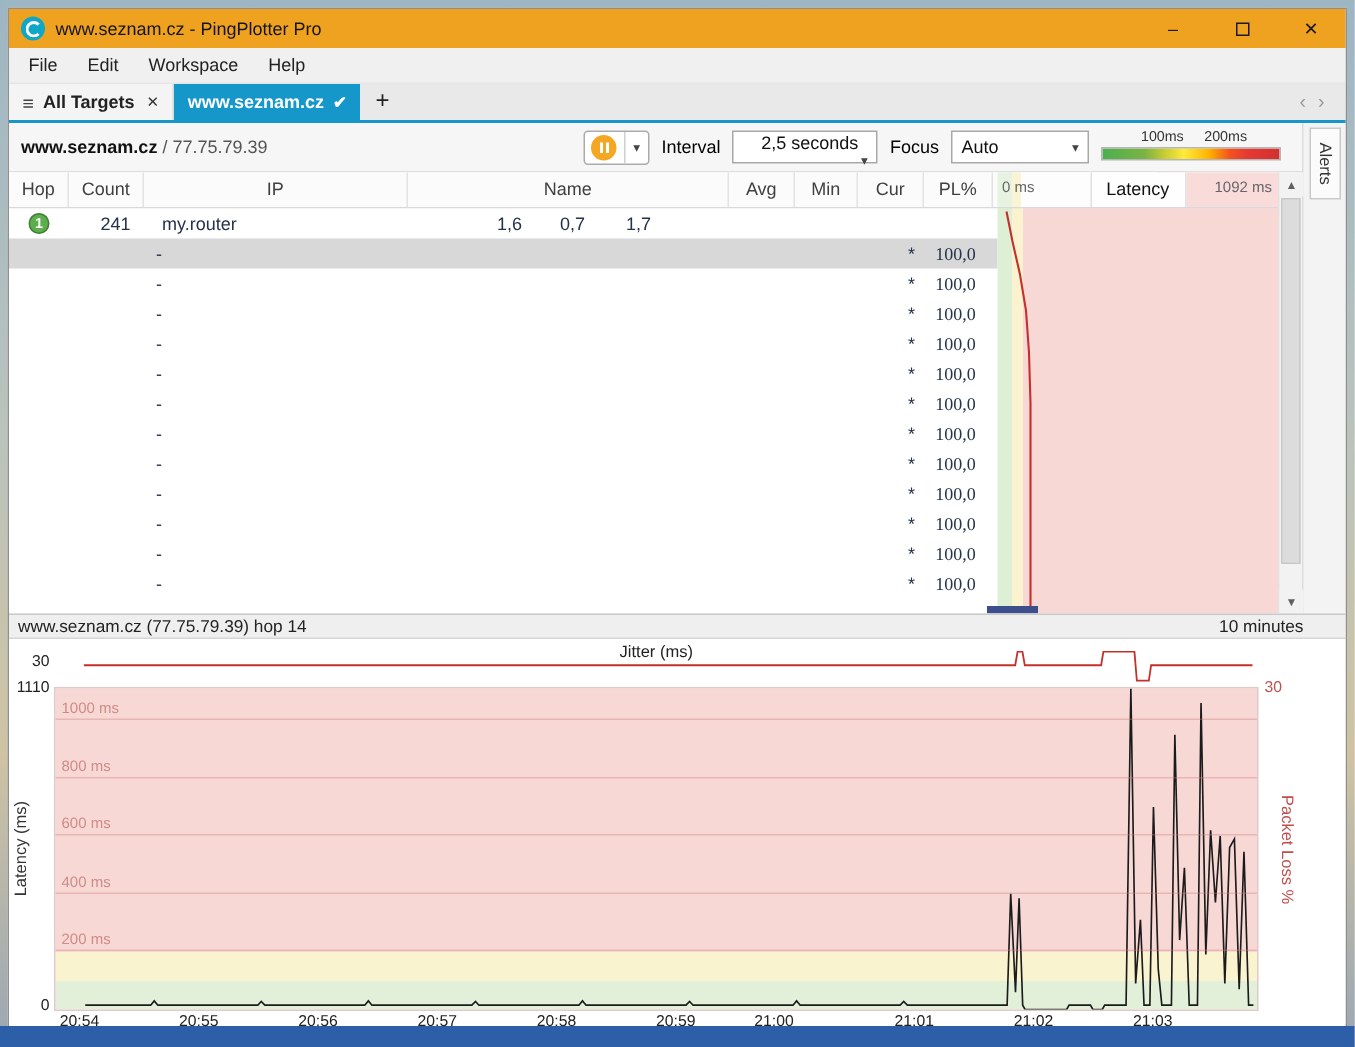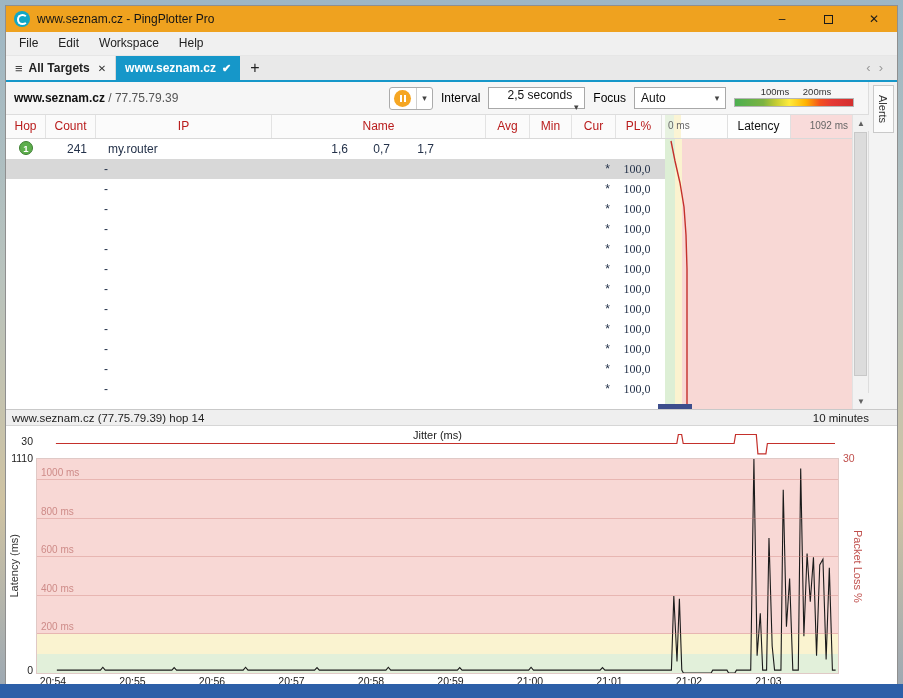--- a/index.html
+++ b/index.html
@@ -68,21 +68,21 @@
   .alerts-strip { position:absolute; right:0; top:76px; width:29px; height:327px; background:#F3F3F3;
     border-left:1px solid #DDD; }
   .alerts-tab { margin:3px auto 0; width:21px; height:48px; background:#FBFBFB; border:1px solid #C9C9C9;
     display:flex; align-items:center; justify-content:center; }
   .alerts-tab span { writing-mode:vertical-rl; font-size:11px; color:#333; }
 
   
   .pane-top { position:absolute; left:0; top:109px; width:862px; height:294px; background:#fff; }
   .table-header { position:absolute; left:0; top:0; width:846px; height:24px; background:#FBFBFB;
     border-bottom:1px solid #D9D9D9; display:flex; }
-  .th { font-size:12px; color:#b91c1c; line-height:23px; text-align:center; border-right:1px solid #E3E3E3; flex:none; }
+  .th { font-size:12px; color:#404040; line-height:23px; text-align:center; border-right:1px solid #E3E3E3; flex:none; }
   .c0{width:40px;} .c1{width:50px;} .c2{width:176px;} .c3{width:214px;}
   .c4{width:44px;} .c5{width:42px;} .c6{width:44px;} .c7{width:46px;}
   .latency-colhead { position:absolute; left:659px; top:0; width:187px; height:24px;
     background:linear-gradient(90deg,#e7f2e0 0 5%,#fbf4d4 5% 8.5%,#FDFDFD 8.5% 57%,#F9DBDA 57% 100%);
     border-bottom:1px solid #D9D9D9; font-size:10px; color:#666; }
   .lat-min { position:absolute; left:3px; top:5px; }
   .lat-max { position:absolute; right:4px; top:5px; }
   .lat-title { position:absolute; left:50%; transform:translateX(-50%); top:0; height:23px; line-height:23px;
     background:#FEFEFE; border-left:1px solid #E0E0E0; border-right:1px solid #E0E0E0;
     padding:0 10px; font-size:12px; color:#111; }
@@ -429,21 +429,21 @@
     <div class="pl-axis-label">
         <span>Packet Loss %</span>
       </div>
     <div class="x-axis" id="x-axis">
         <div class="x-tick" style="left: 17px;">20:54</div>
         <div class="x-tick" style="left: 96.5px;">20:55</div>
         <div class="x-tick" style="left: 176px;">20:56</div>
         <div class="x-tick" style="left: 255.5px;">20:57</div>
         <div class="x-tick" style="left: 335px;">20:58</div>
         <div class="x-tick" style="left: 414.5px;">20:59</div>
-        <div class="x-tick" style="left: 494px;">21:00</div>
+        <div class="x-tick" style="left: 480px;">21:00</div>
         <div class="x-tick" style="left: 573.5px;">21:01</div>
         <div class="x-tick" style="left: 653px;">21:02</div>
         <div class="x-tick" style="left: 732.5px;">21:03</div>
       </div>
   </div>
 
 </div>
 
 <div class="taskbar"></div>
 

